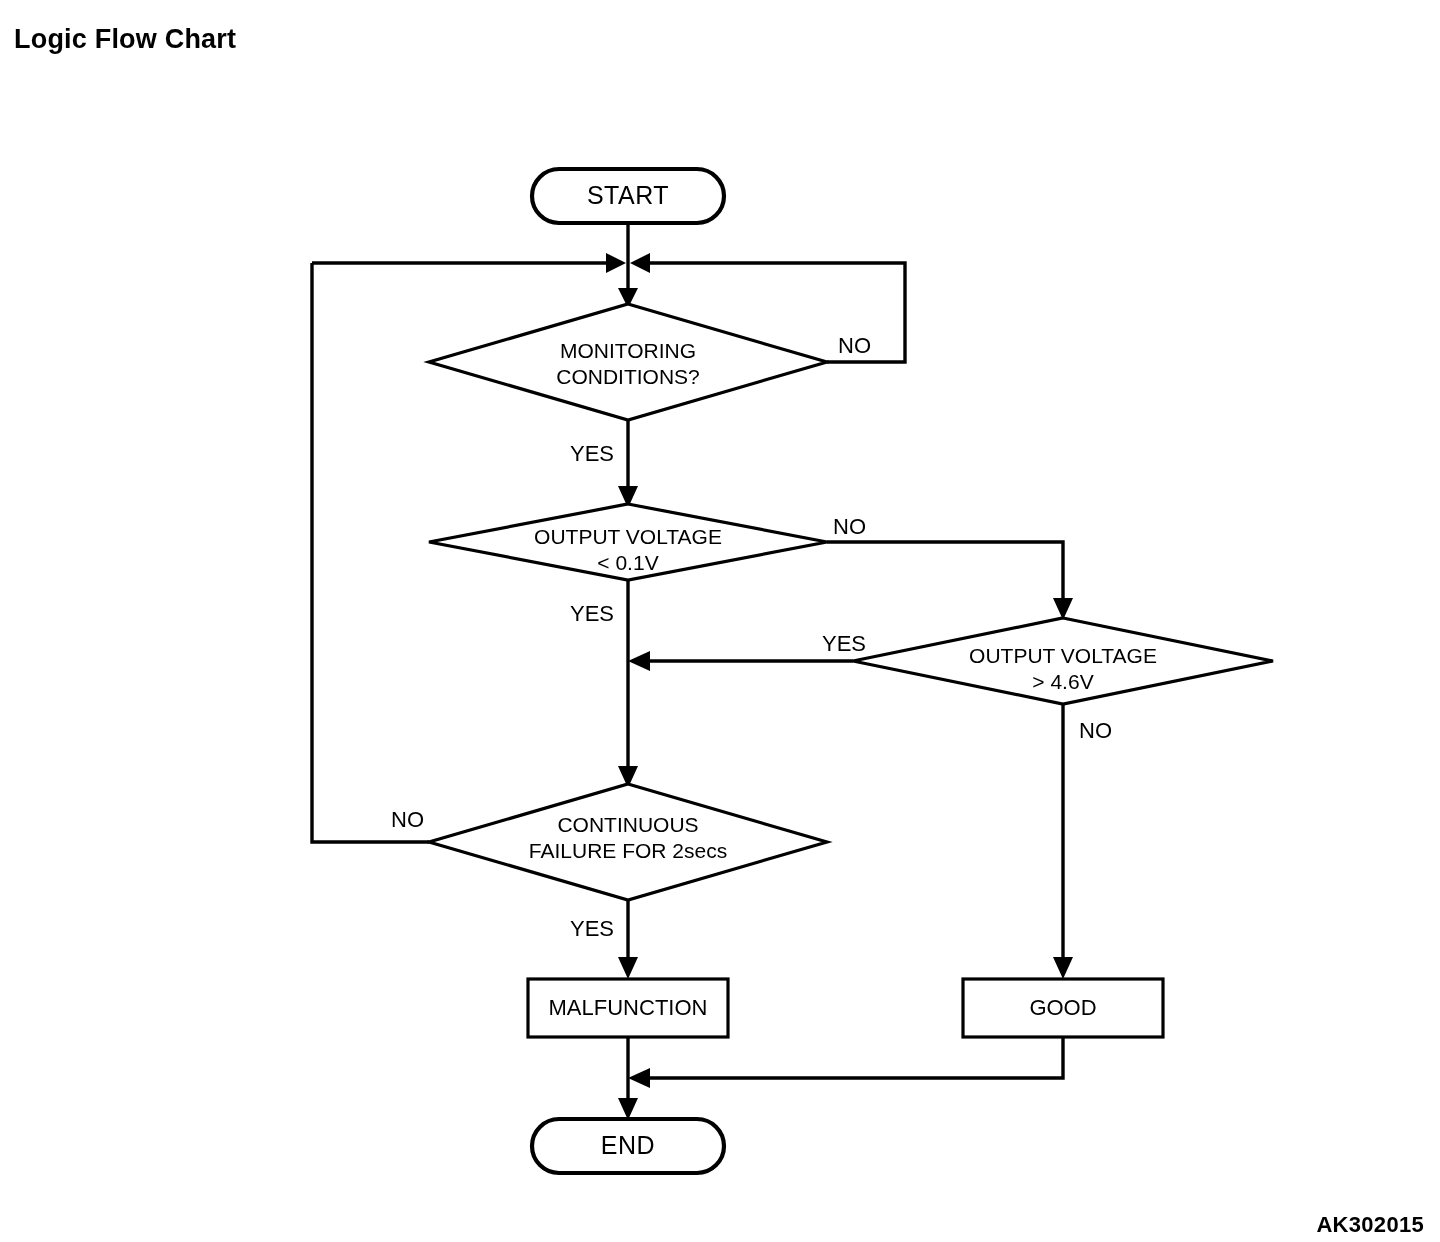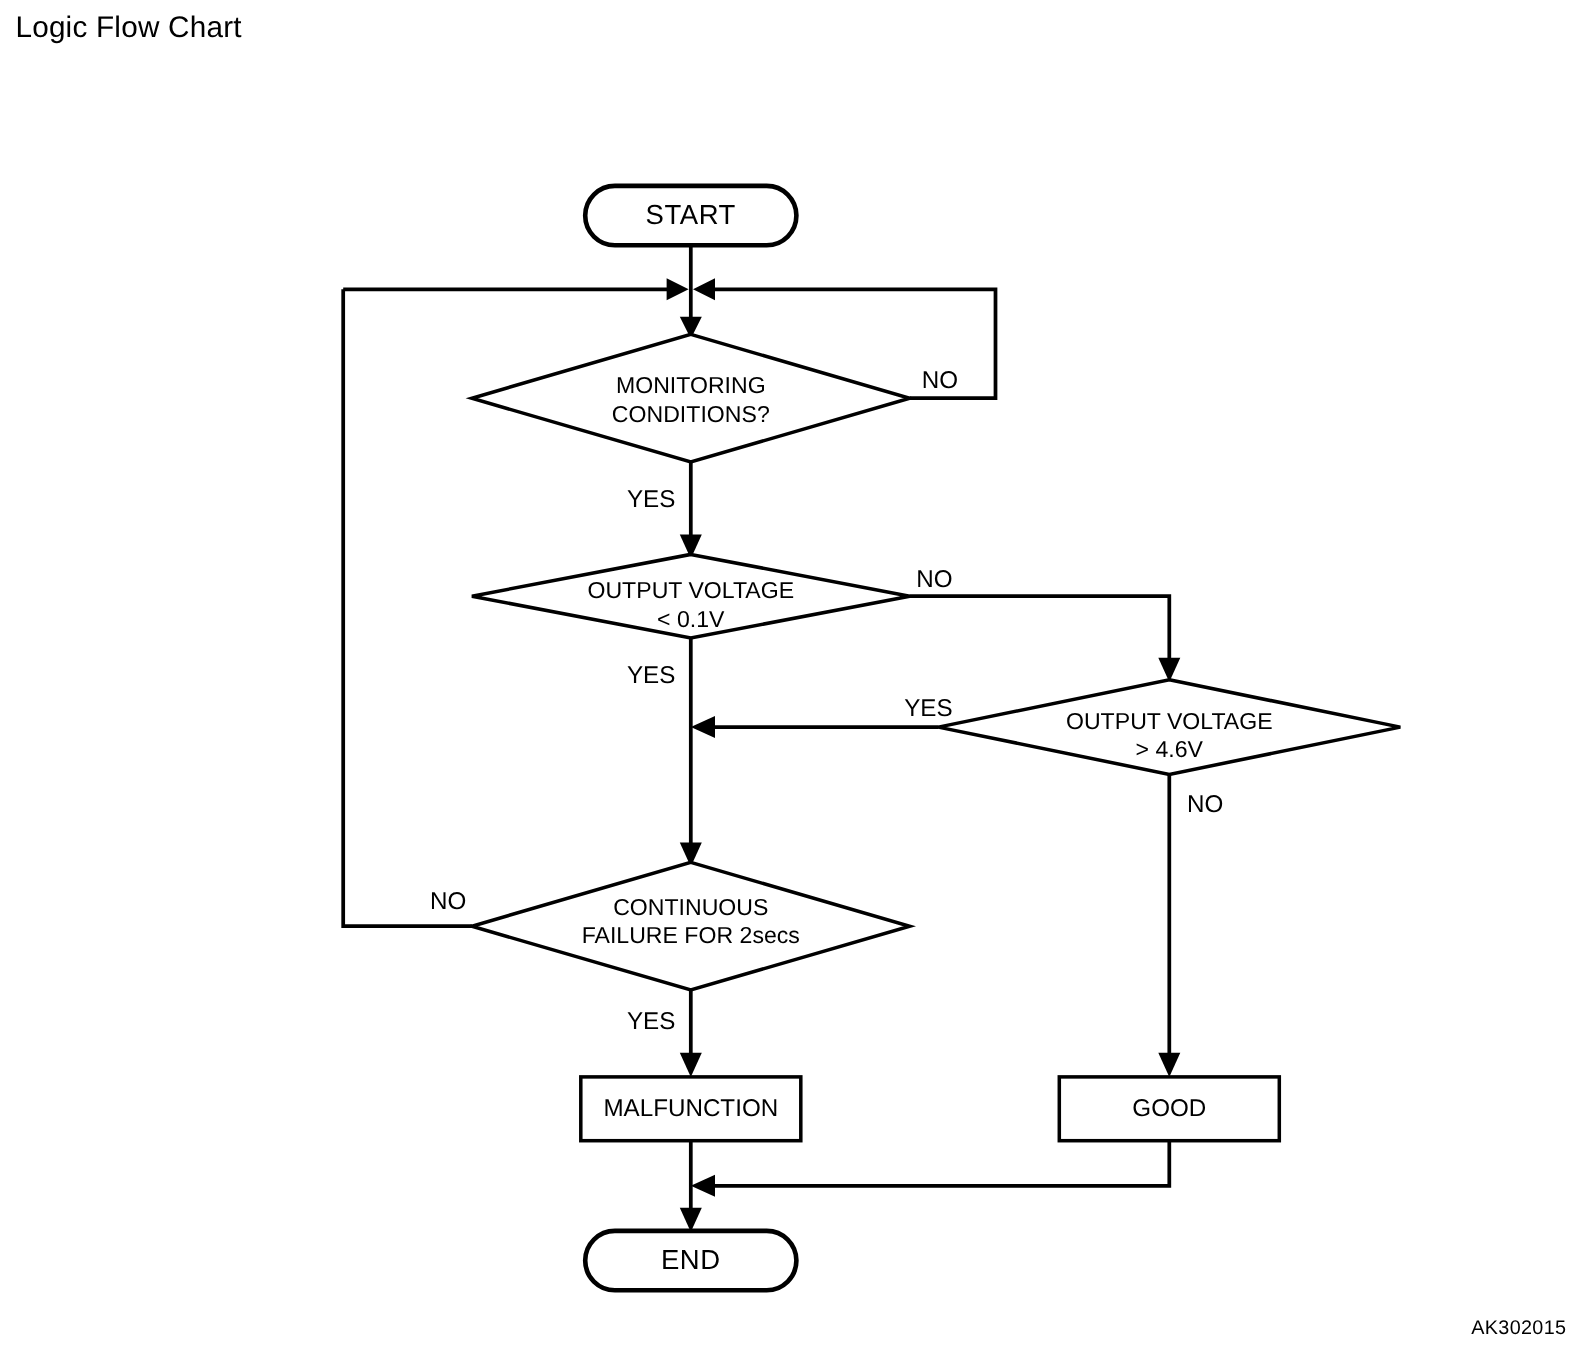--- a/index.html
+++ b/index.html
@@ -11,32 +11,32 @@
     width: 1440px;
     height: 1242px;
     font-family: "Liberation Sans", sans-serif;
     color: #000000;
     position: relative;
     overflow: hidden;
   }
   #page-title {
     position: absolute;
     left: 14px;
-    top: 10px;
+    top: 24px;
     font-size: 27px;
-    font-weight: normal;
+    font-weight: bold;
     letter-spacing: 0.2px;
     white-space: nowrap;
   }
   #ref-code {
     position: absolute;
     right: 16px;
-    bottom: 24px;
-    font-size: 18px;
-    font-weight: normal;
+    bottom: 4px;
+    font-size: 22px;
+    font-weight: bold;
     letter-spacing: 0.3px;
     white-space: nowrap;
   }
   #flow-canvas {
     position: absolute;
     left: 0;
     top: 0;
     width: 1440px;
     height: 1242px;
   }

